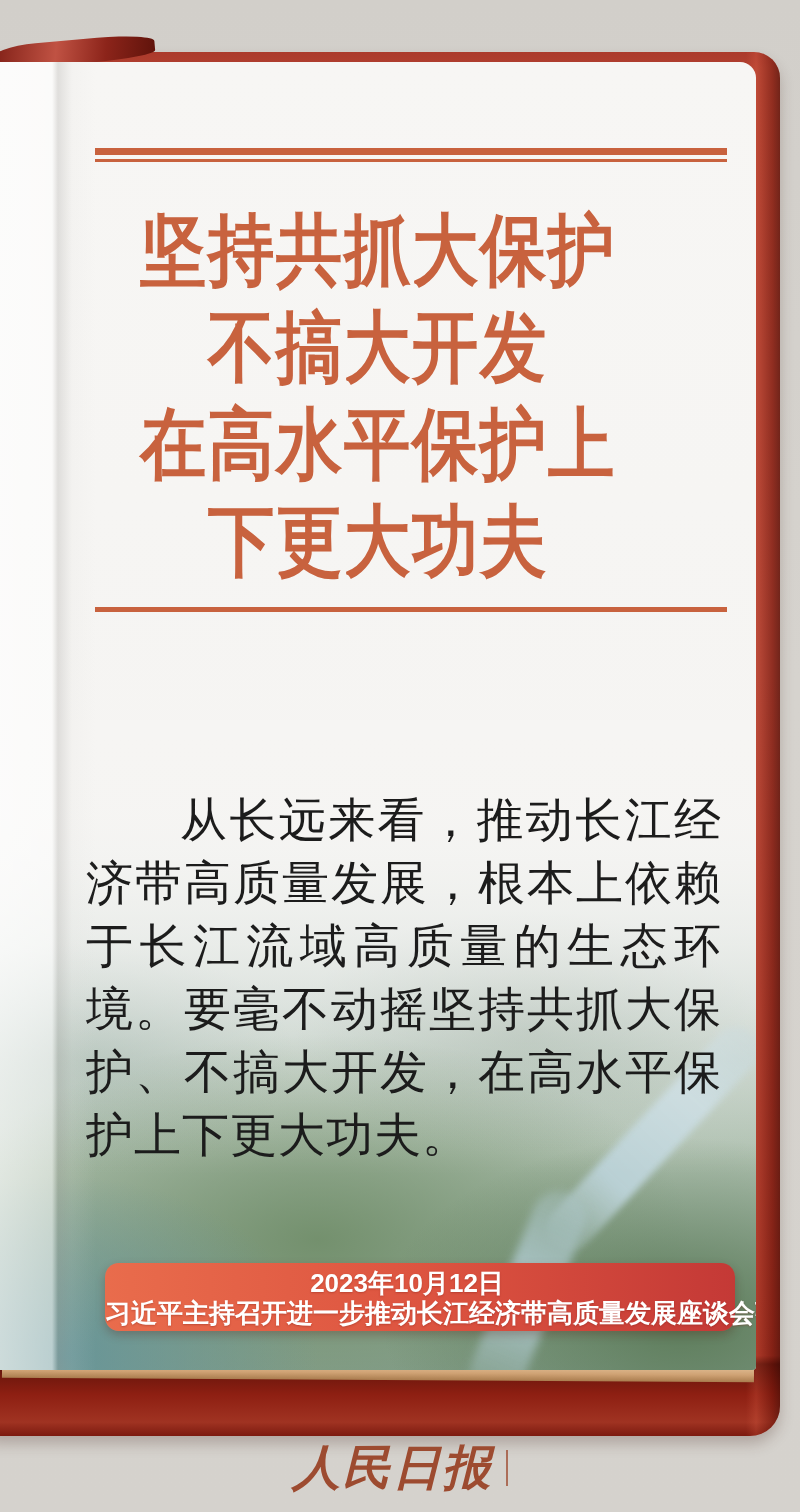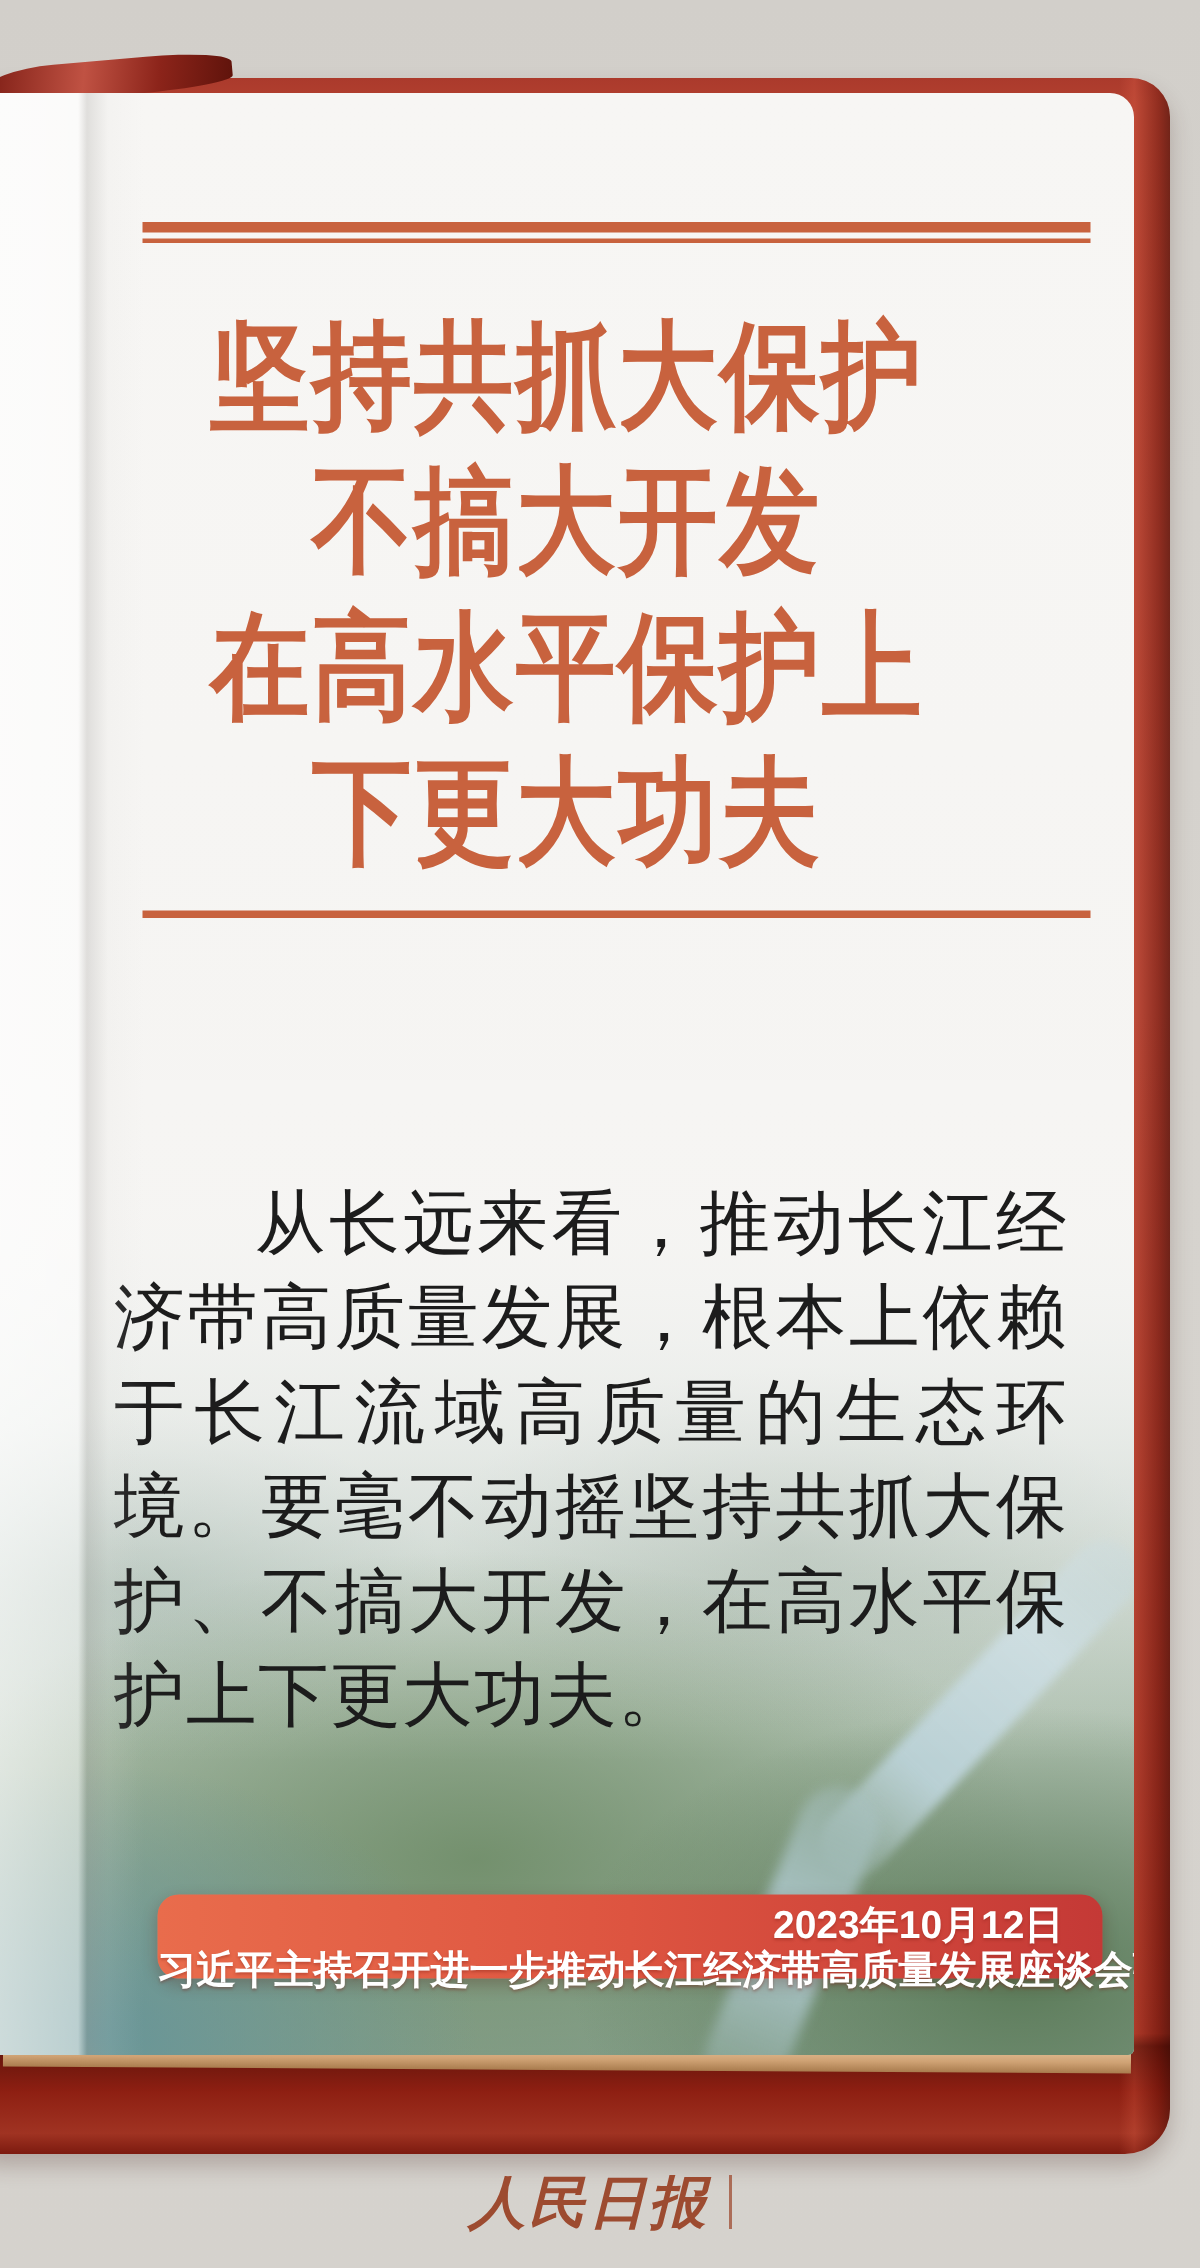--- a/index.html
+++ b/index.html
@@ -73,46 +73,46 @@
     border-top:7px solid #c8623e; border-bottom:3px solid #c8623e;
   }
   .rule-bottom { position:absolute; left:95px; top:545px; width:632px; height:5px; background:#c8623e; }
   .headline {
     position:absolute; left:62px; top:140px; width:632px; text-align:center;
     color:#c8623e; font-weight:900; font-size:78px; line-height:97px;
     letter-spacing:2px; transform:scaleX(0.85); transform-origin:50% 0;
     font-family:"Liberation Sans", sans-serif; white-space:nowrap;
   }
   .body-paragraph {
-    position:absolute; left:76px; top:726px; width:636px;
-    font-family:Liberation Mono, monospace;
+    position:absolute; left:86px; top:726px; width:636px;
+    font-family:Liberation Sans, sans-serif;
     font-size:47px; line-height:63px; color:#1c1c1c;
     text-align:justify; text-indent:2em; letter-spacing:1px;
   }
   
   .banner {
-    position:absolute; left:105px; top:1201px; width:630px; height:56px;
+    position:absolute; left:105px; top:1201px; width:630px; height:68px;
     border-radius:14px; box-sizing:border-box; padding:5px 26px 12px 0;
     background:linear-gradient(90deg,#e96c4c 0%,#dd5440 50%,#c43936 100%);
     box-shadow:0 4px 10px rgba(80,25,15,0.28);
-    color:#ffffff; text-align:right; z-index:15;
+    color:#ffffff; text-align:center; z-index:15;
   }
   .banner-date, .banner-source {
     font-size:26px; font-weight:700; line-height:30px;
     text-shadow:0 1px 2px rgba(120,30,20,0.35); white-space:nowrap;
   }
   
   .footer {
     position:absolute; left:0; right:0; top:1436px; height:64px; z-index:6;
     display:flex; align-items:center; justify-content:center; gap:13px;
     color:#9d4b30;
   }
   .masthead {
     font-family:"DejaVu Serif","Liberation Serif",serif; font-style:italic;
-    font-weight:700; font-size:38px; letter-spacing:2px;
+    font-weight:700; font-size:48px; letter-spacing:2px;
   }
   .logo-divider { width:2px; height:36px; background:#9d4b30; opacity:0.75; }
   .client-label { font-size:36px; font-weight:900; letter-spacing:2px; }
 </style>
 </head>
 <body>
 
 <div class="cover"></div>
 <div class="cover-fold"></div>
 <div class="page-stack"></div>

